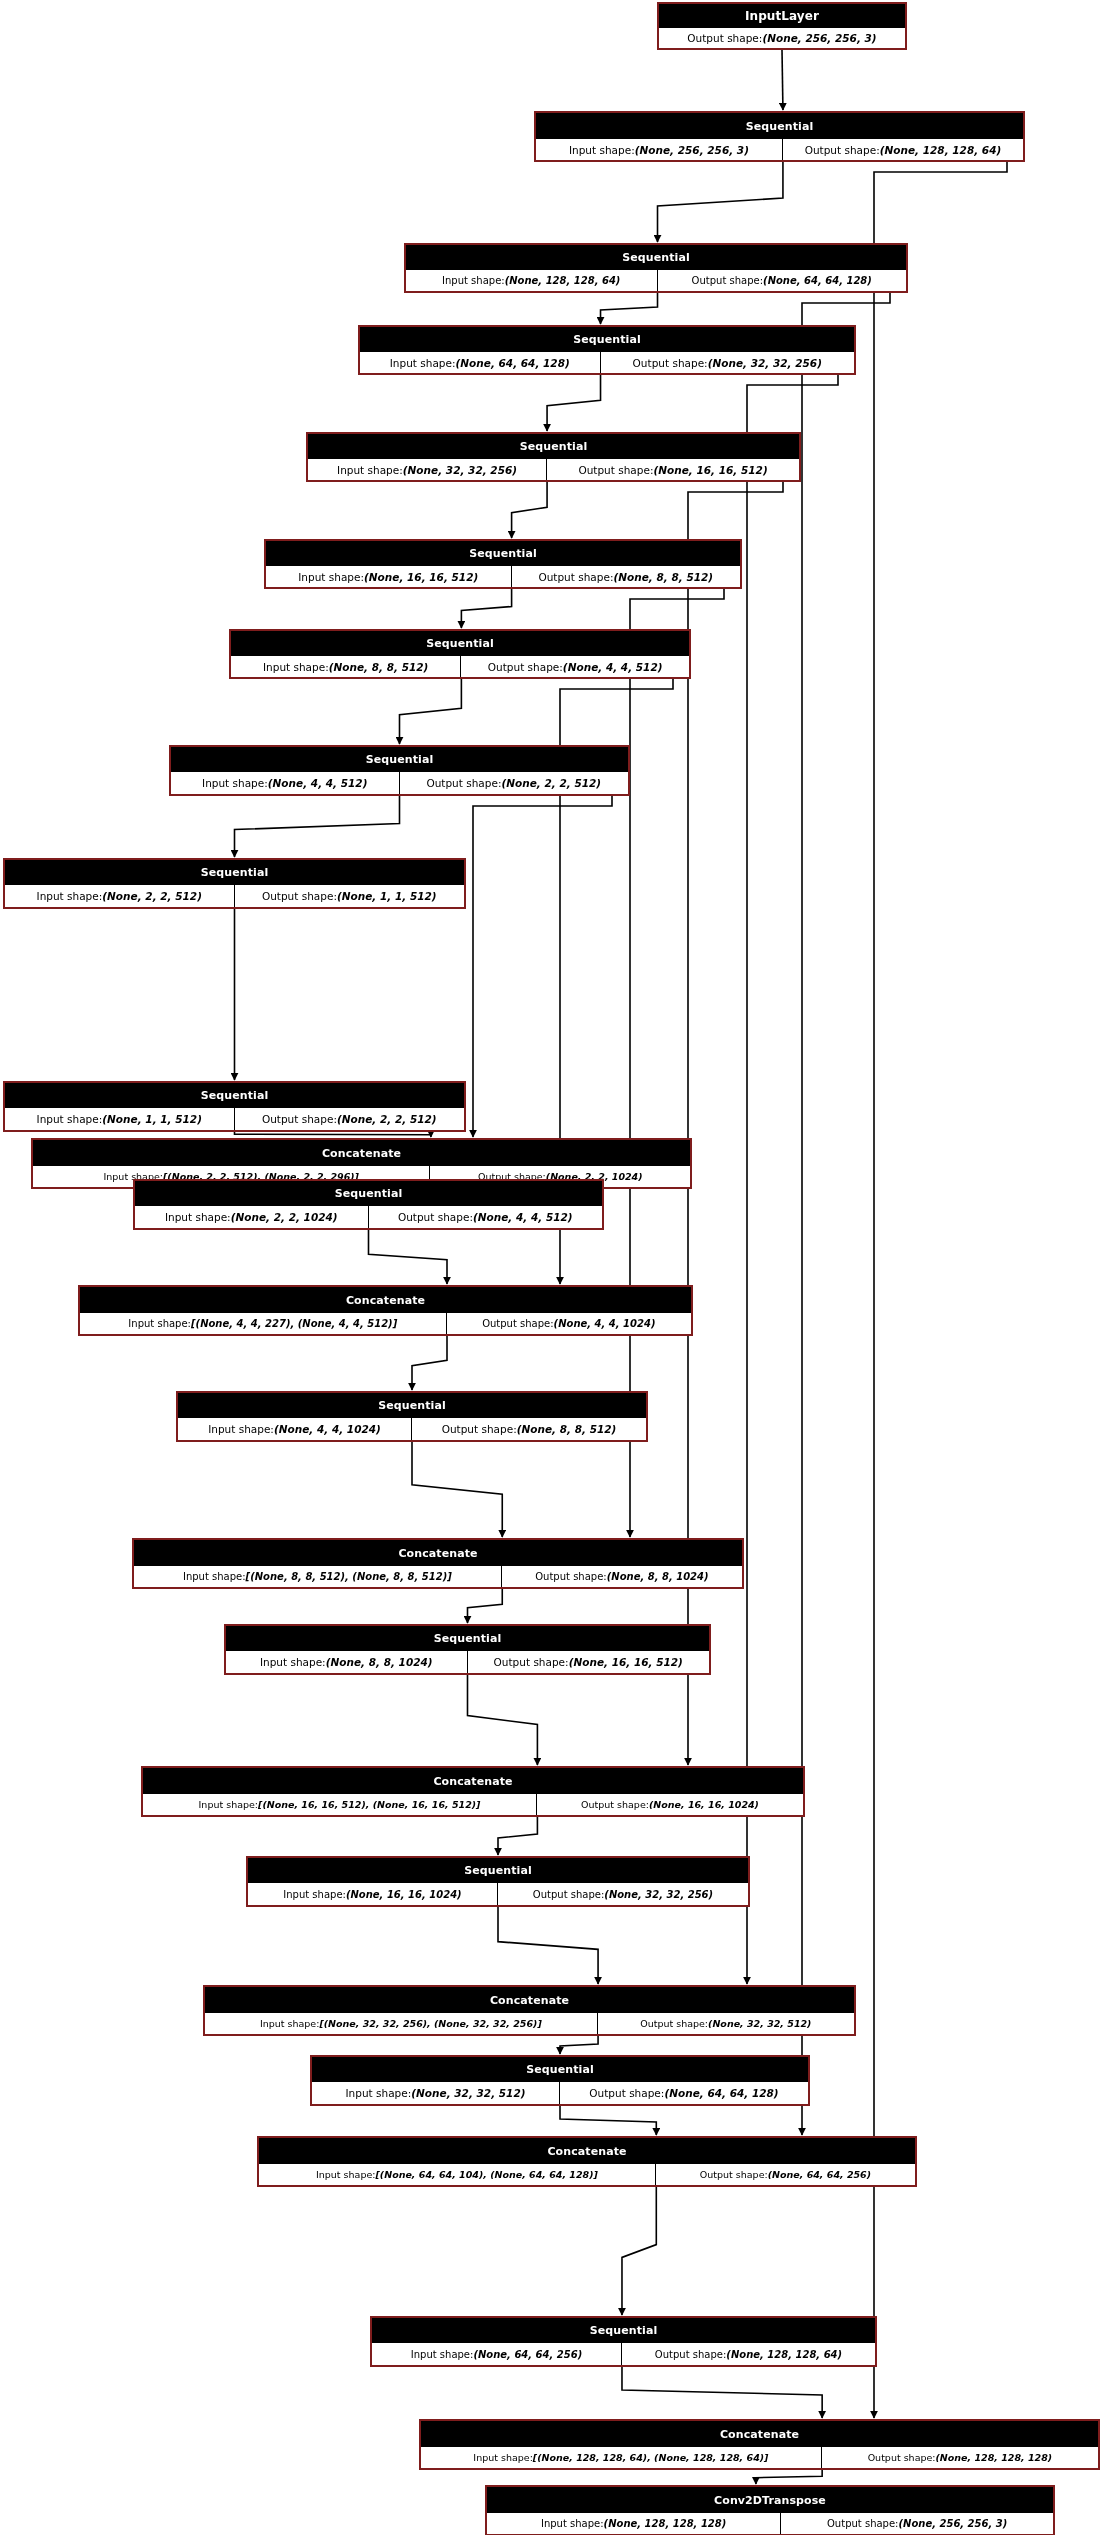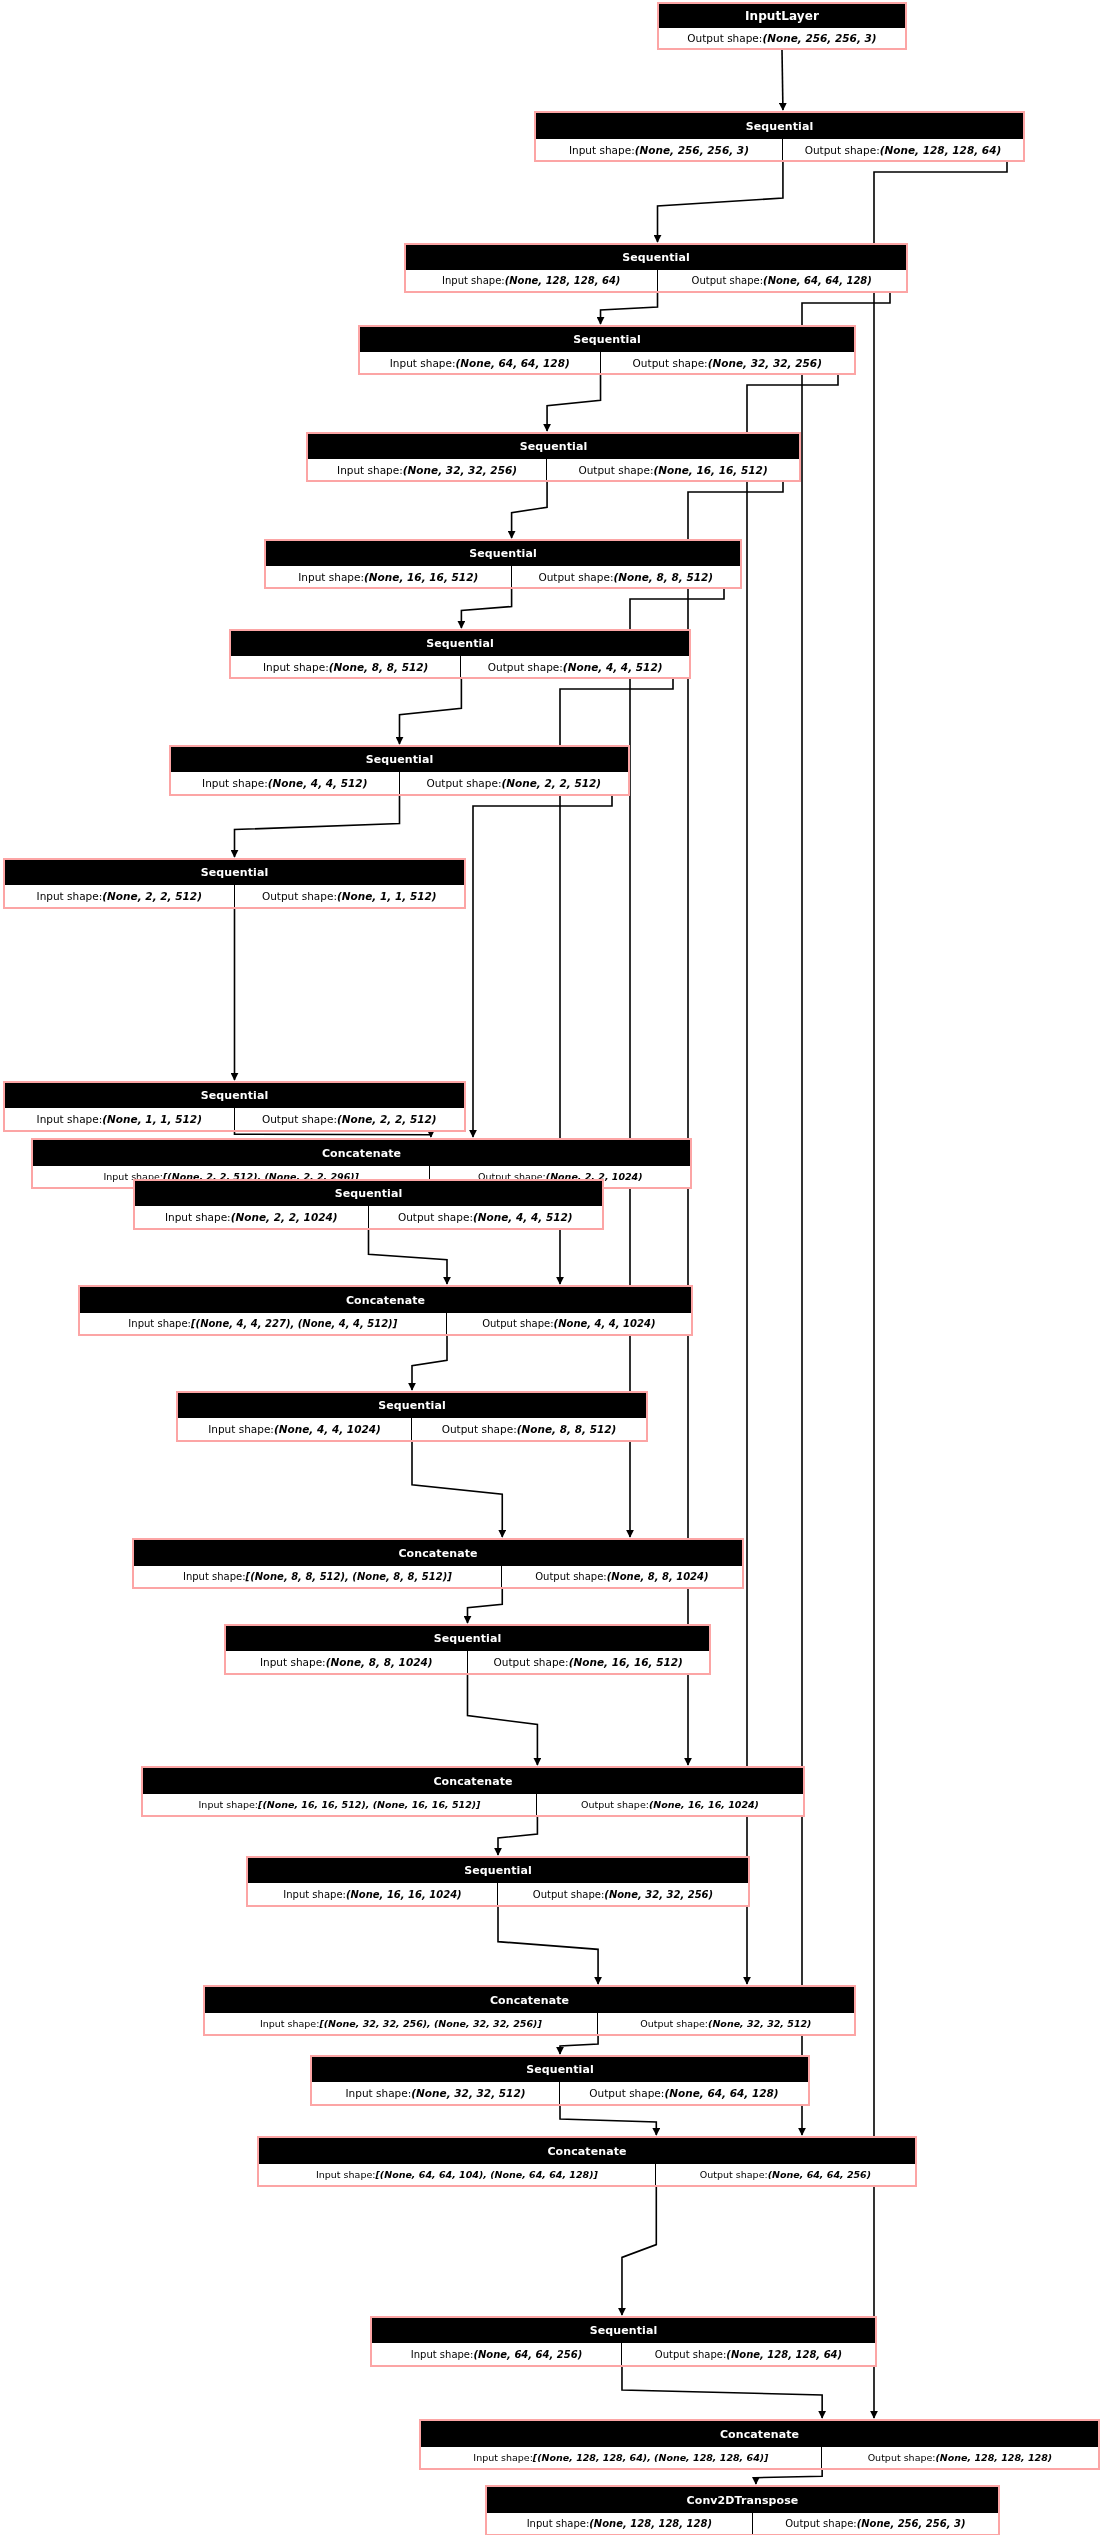--- a/index.html
+++ b/index.html
@@ -20,21 +20,21 @@
   #edge-layer {
     position: absolute;
     left: 0; top: 0;
     width: 1101px;
     height: 2535px;
     pointer-events: none;
   }
   .node {
     position: absolute;
     box-sizing: border-box;
-    border: 2px solid #fca5a5;
+    border: 2px solid #7f1d1d;
     background: #ffffff;
     display: flex;
     flex-direction: column;
     z-index: 2;
   }
   .node-title {
     background: #000000;
     color: #ffffff;
     font-weight: bold;
     text-align: center;
@@ -403,21 +403,21 @@
           <div class="cell in" style="flex: 0 0 59.2%; font-size: 9.5px;">
             <span class="lbl">Input shape: </span>
             <span class="val">[(None, 128, 128, 64), (None, 128, 128, 64)]</span>
           </div>
           <div class="cell out" style="flex: 1 1 auto; font-size: 9.5px;">
             <span class="lbl">Output shape: </span>
             <span class="val">(None, 128, 128, 128)</span>
           </div>
         </div>
       </div>
-      <div class="node" style="left: 485px; top: 2485px; width: 515px; height: 51px;">
+      <div class="node" style="left: 485px; top: 2485px; width: 570px; height: 51px;">
         <div class="node-title" style="height: 26px; font-size: 11px;">Conv2DTranspose</div>
         <div class="node-body">
           <div class="cell in" style="flex: 0 0 52%; font-size: 10px;">
             <span class="lbl">Input shape: </span>
             <span class="val">(None, 128, 128, 128)</span>
           </div>
           <div class="cell out" style="flex: 1 1 auto; font-size: 10px;">
             <span class="lbl">Output shape: </span>
             <span class="val">(None, 256, 256, 3)</span>
           </div>

